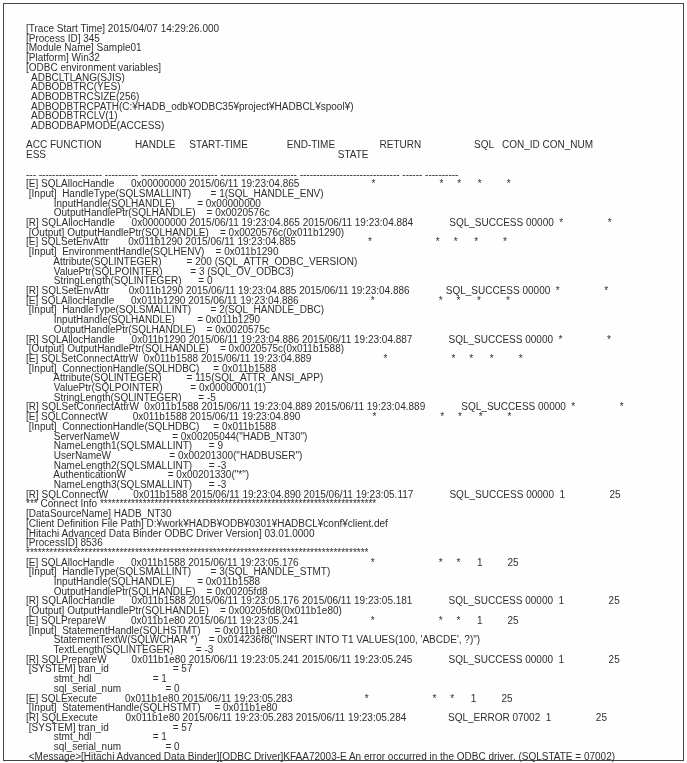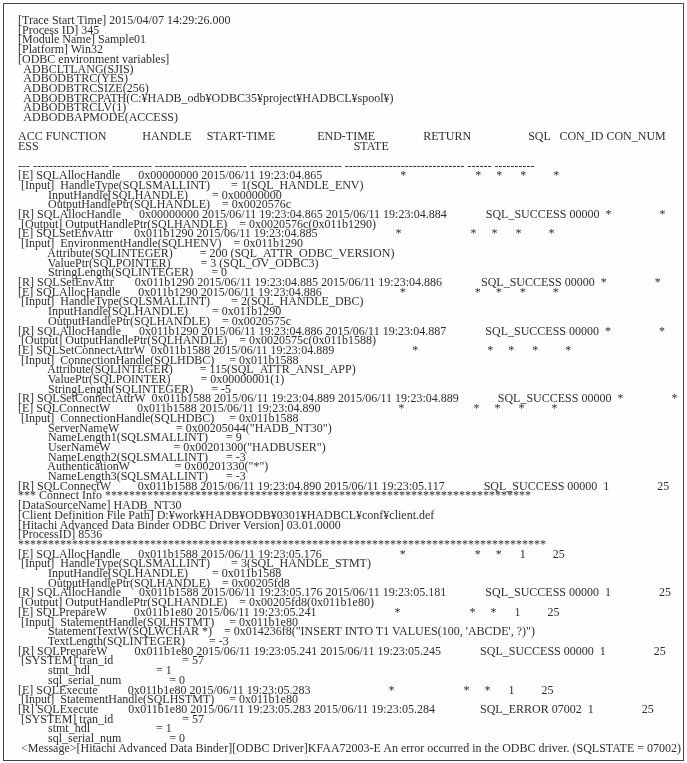--- a/index.html
+++ b/index.html
@@ -12,23 +12,23 @@
   }
   .frame {
     position: absolute;
     left: 3px; top: 3px; right: 3px; bottom: 2px;
     border: 1px solid #454545;
     background: #fefefe;
   }
   pre.log {
     position: absolute;
     left: 14px; top: 12px;
-    margin: 4px;
-    font-family: Liberation Serif, serif;
-    font-size: 12px;
+    margin: 12px;
+    font-family: Liberation Sans, sans-serif;
+    font-size: 10px;
     line-height: 9.7px;
     color: #2e2e2e;
     white-space: pre;
     letter-spacing: 0;
   }
 </style>
 </head>
 <body>
 
 <div class="frame"></div>

